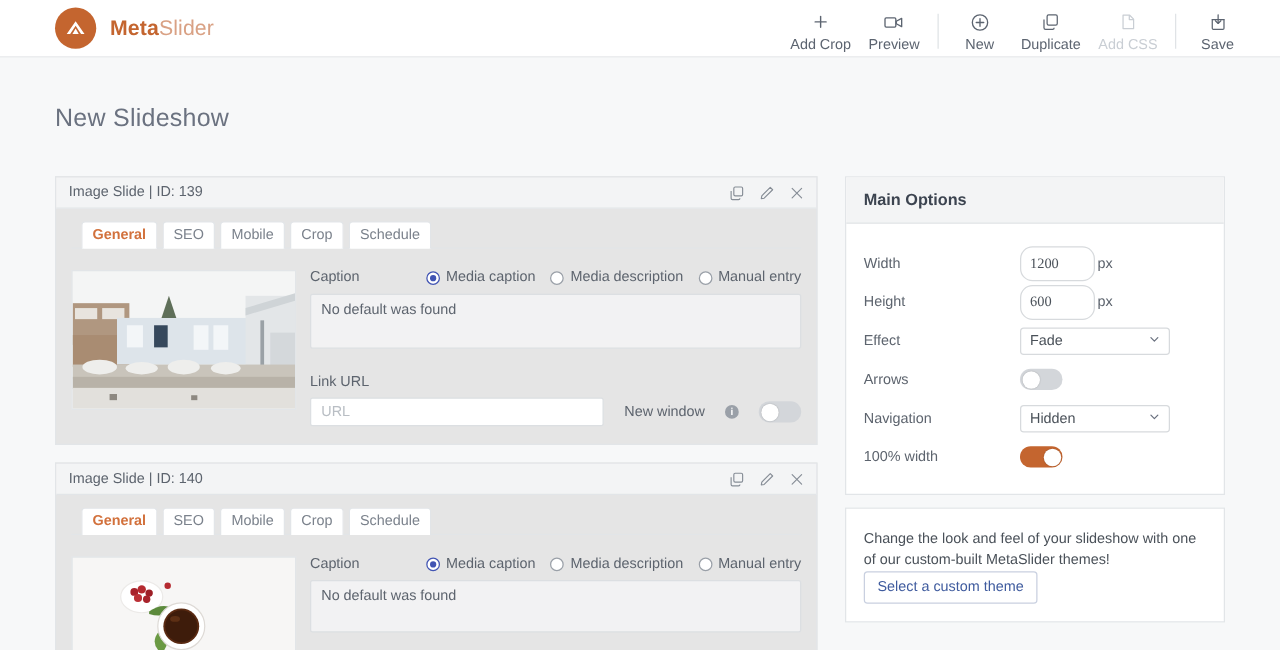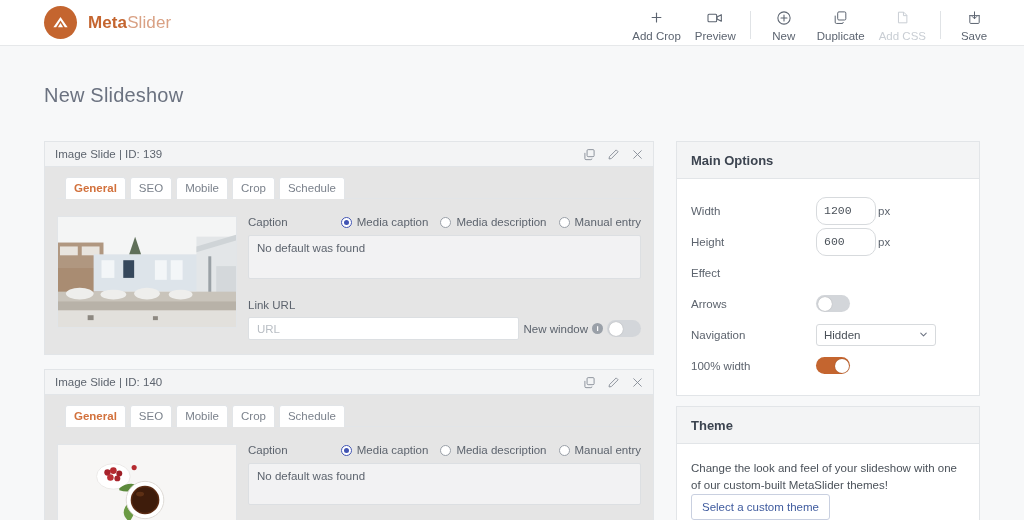--- a/index.html
+++ b/index.html
@@ -117,21 +117,21 @@
     border: 1px solid #dcdfe2;
     border-radius: 2px;
     font-size: 11.5px; color: #5d646e;
     padding: 6px 8px;
     resize: none;
     font-family: "Liberation Sans", sans-serif;
   }
   .caption-box.tall { height: 42px; }
 
   .link-label { font-size: 11.5px; color: #5d646e; margin-top: 16px; display: block; }
-  .link-row { display: flex; align-items: center; margin-top: 6px; gap: 4px; }
+  .link-row { display: flex; align-items: center; margin-top: 6px; gap: 16px; }
   .url-input {
     flex: 1;
     height: 23px;
     border: 1px solid #dcdfe2; border-radius: 2px;
     background: #fff;
     font-size: 11.5px; color: #4a5159;
     padding: 0 8px;
     font-family: "Liberation Sans", sans-serif;
   }
   .url-input::placeholder { color: #b9bec4; }
@@ -167,21 +167,21 @@
   }
   .panel-title { font-size: 13px; color: #3c4450; font-weight: bold; }
   .panel-body { padding: 16px 14px 14px 14px; }
 
   .opt-row { display: flex; align-items: center; height: 31px; }
   .opt-label { font-size: 11.5px; color: #5d646e; width: 125px; flex: 0 0 125px; }
   .num-input {
     width: 60px; height: 28px;
     border: 1px solid #d7dadd; border-radius: 10px; background: #fff;
     font-size: 11.5px; color: #4a5159; padding: 0 7px;
-    font-family: Liberation Mono, monospace;
+    font-family: Liberation Serif, serif;
   }
   .unit { font-size: 11.5px; color: #5d646e; margin-left: 2px; text-align: right; }
   .select-wrap { position: relative; width: 120px; }
   .select-box {
     width: 120px; height: 22px;
     border: 1px solid #d7dadd; border-radius: 3px; background: #fff;
     font-size: 11.5px; color: #4a5159;
     display: flex; align-items: center; padding: 0 22px 0 7px;
     cursor: pointer;
   }
@@ -492,20 +492,28 @@
           </div>
 
           <div class="opt-row">
             <span class="opt-label">Height</span>
             <input class="num-input" type="text" value="600" style="">
             <span class="unit">px</span>
           </div>
 
           <div class="opt-row">
             <span class="opt-label">Effect</span>
+            <div class="select-wrap">
+              <div class="select-box">Fade</div>
+              <span class="select-chev">
+                <svg width="11" height="11" viewBox="0 0 24 24" fill="none" stroke="currentColor" stroke-width="2.2" stroke-linecap="round" stroke-linejoin="round">
+                    <polyline points="6 9 12 15 18 9"></polyline>
+                  </svg>
+              </span>
+            </div>
           </div>
 
           <div class="opt-row">
             <span class="opt-label">Arrows</span>
             <span class="toggle big">
                 <span class="knob"></span>
               </span>
           </div>
 
           <div class="opt-row">
@@ -524,23 +532,20 @@
             <span class="opt-label">100% width</span>
             <span class="toggle big on">
                 <span class="knob"></span>
               </span>
           </div>
 
         </div>
       </div>
 
       <div class="panel">
-        <div class="panel-head">
-          <span class="panel-title">Theme</span>
-        </div>
         <div class="panel-body">
           <p class="theme-text">Change the look and feel of your slideshow with one of our custom-built MetaSlider themes!</p>
           <button class="theme-btn">Select a custom theme</button>
         </div>
       </div>
 
     </div>
   </div>
 </div>
 

